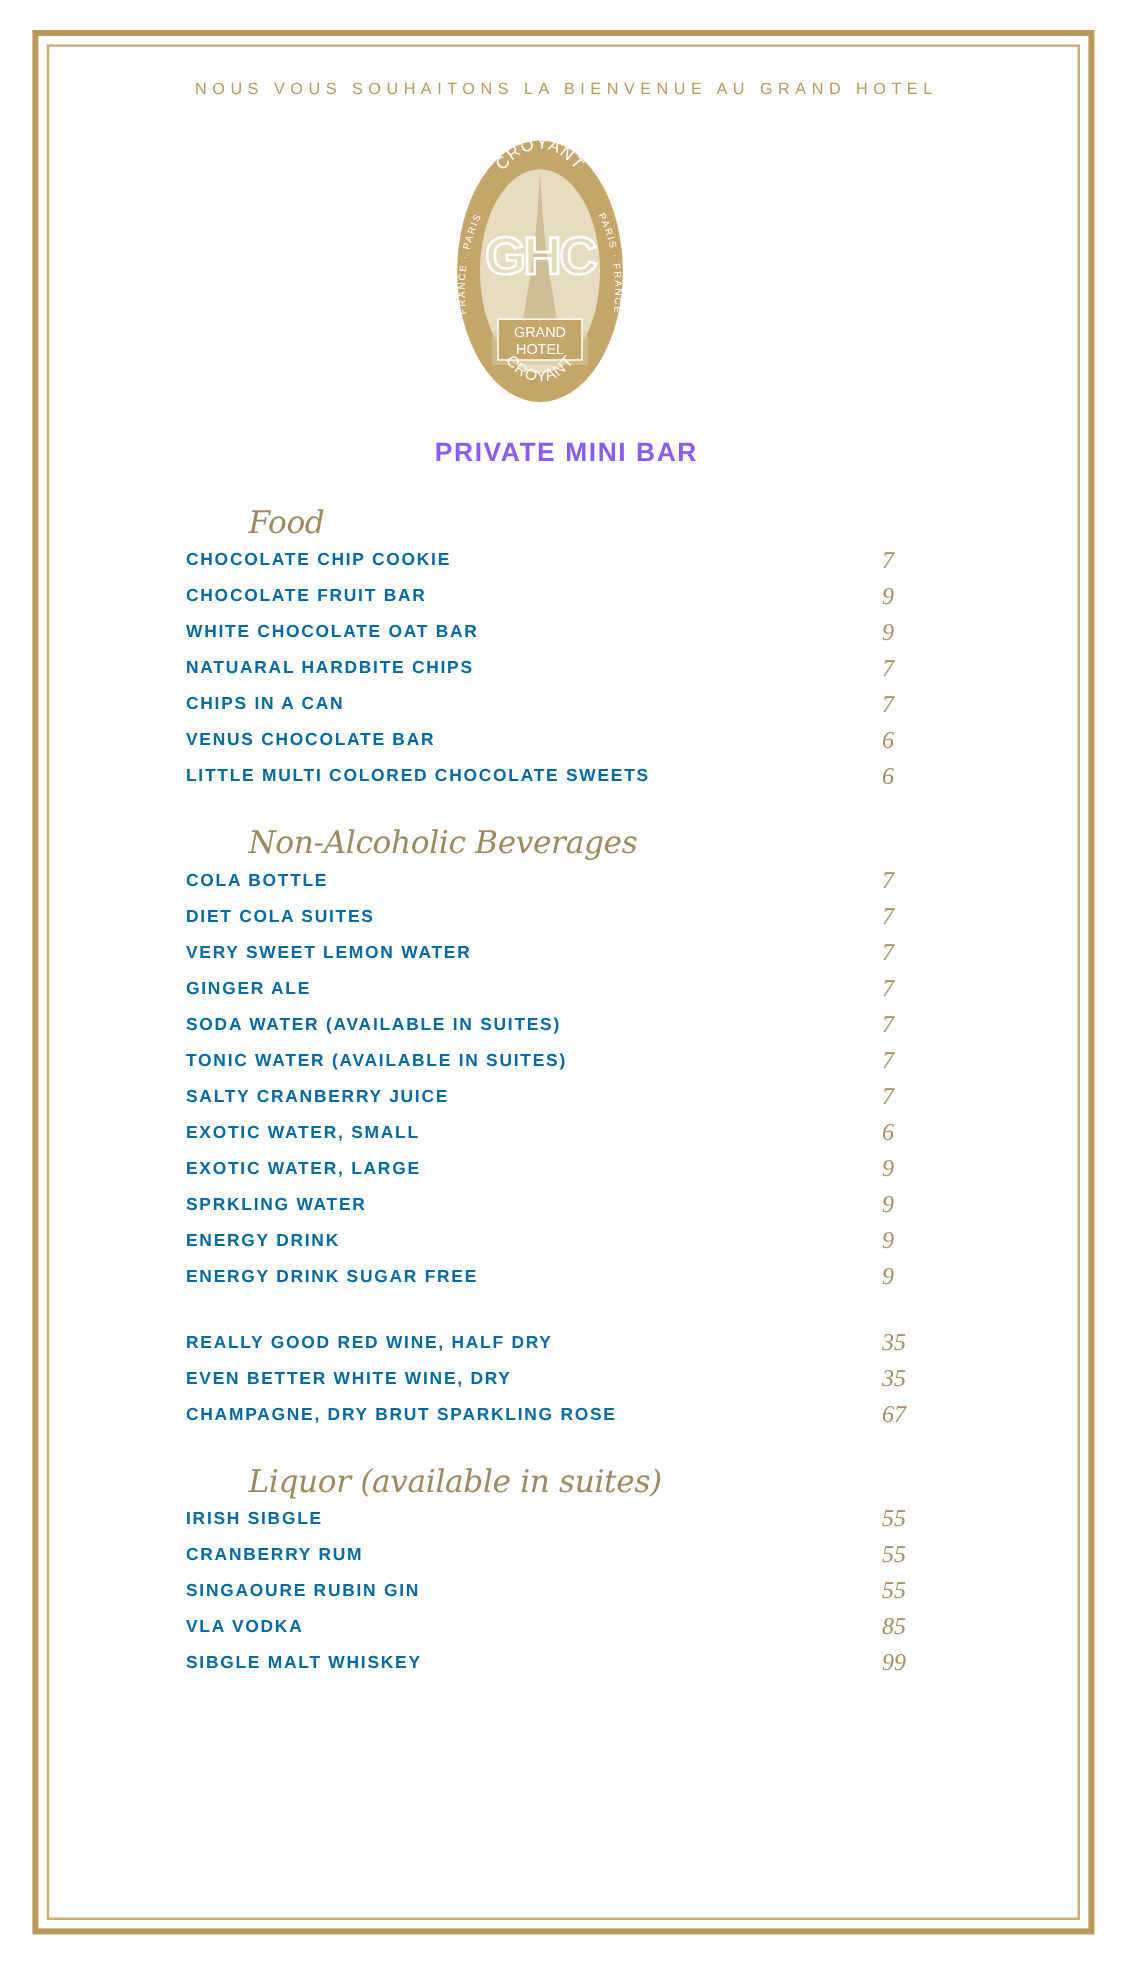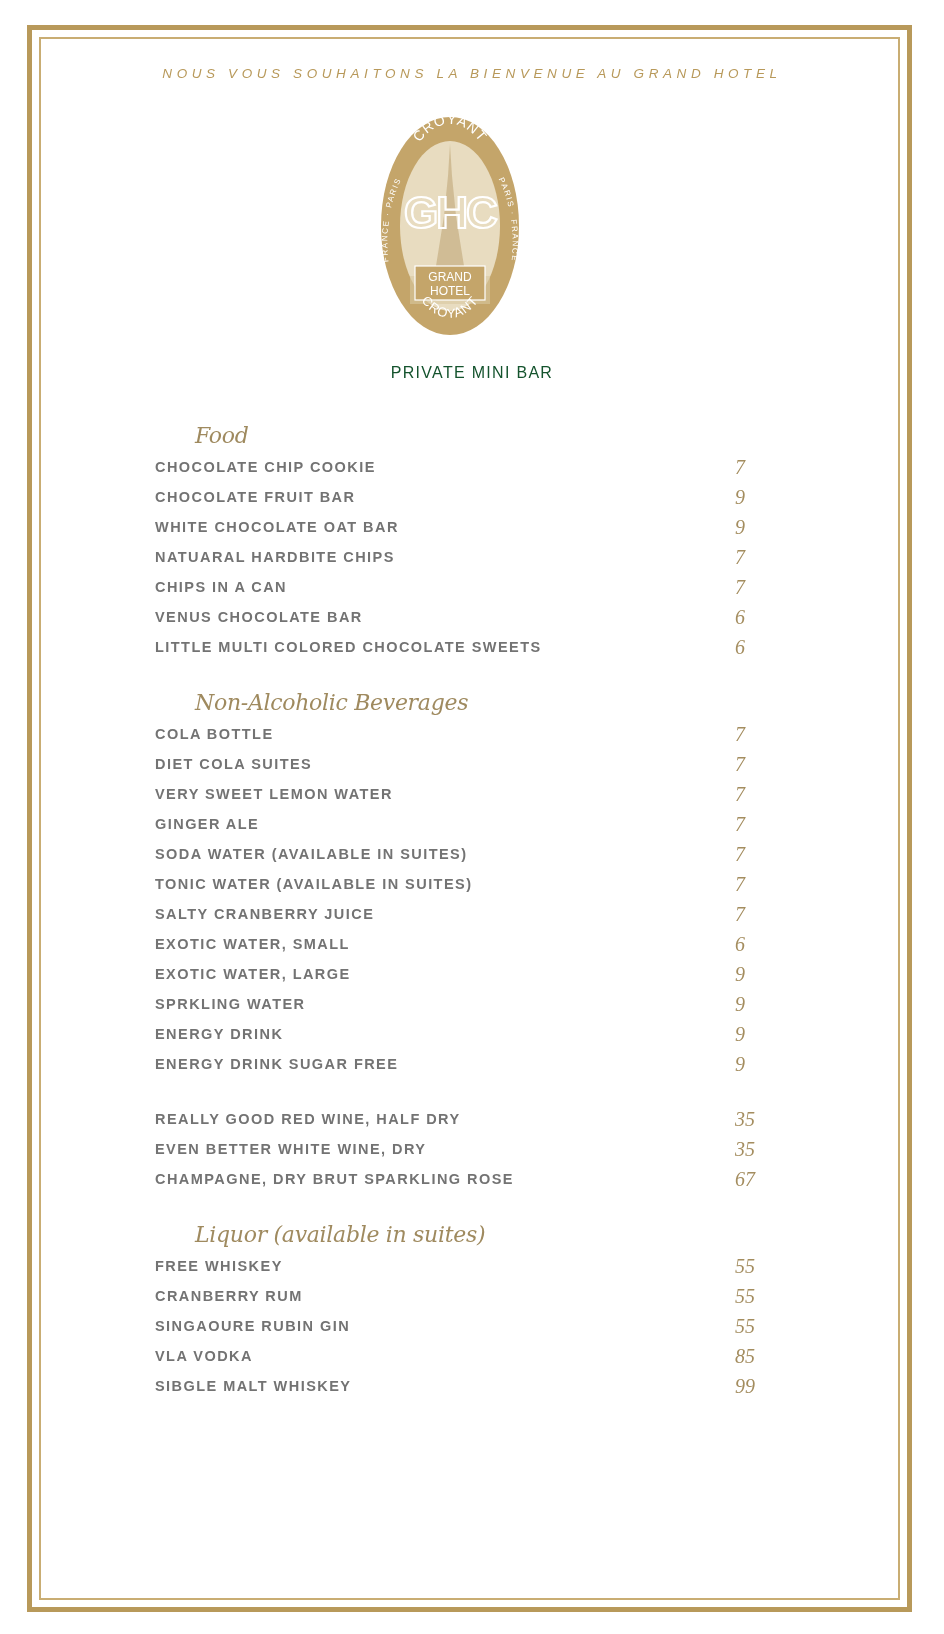--- a/index.html
+++ b/index.html
@@ -3,31 +3,31 @@
 <meta charset="utf-8">
 <style>
   html, body { margin:0; padding:0; background:#ffffff; }
   body { width:944px; height:1634px; position:relative; overflow:hidden;
          font-family:"Liberation Sans", sans-serif; }
   .frame-outer { position:absolute; left:27px; top:25px; width:875px; height:1577px;
                  border:5px solid #b8995a; box-sizing:content-box; }
   .frame-inner { position:absolute; left:7px; top:7px; right:7px; bottom:7px;
                  border:2px solid #c9ad73; }
   .welcome { position:absolute; left:0; right:0; top:66px; text-align:center;
-             font-size:13.5px; letter-spacing:4.6px; color:#b8995a; font-weight:400;font-style:italic; }
+             font-size:13.5px; letter-spacing:4.6px; color:#b8995a; font-weight:400; }
   .logo { position:absolute; left:380px; top:116px; width:140px; height:220px; }
   .title { position:absolute; left:0; right:0; top:364px; text-align:center;
-           font-size:16px; font-weight:normal; letter-spacing:1.3px; color:#14532d; }
+           font-size:22px; font-weight:bold; letter-spacing:1.3px; color:#8b5cf6; }
   .menu { position:absolute; left:155px; top:420px; width:620px; }
   .section { margin-bottom:25px; }
   .section-title { font-family:"DejaVu Serif", "Liberation Serif", serif; font-style:italic;
-                   font-weight:300; font-size:22px; color:#9f8a5f; margin-left:40px;
+                   font-weight:300; font-size:26px; color:#9f8a5f; margin-left:52px;
                    height:32px; line-height:32px; letter-spacing:-0.3px; }
   .row { display:flex; justify-content:space-between; align-items:center; height:30px; }
-  .item-name { font-size:14.5px; letter-spacing:1.45px; color:#737373; font-weight:600; }
+  .item-name { font-size:14.5px; letter-spacing:1.45px; color:#0369a1; font-weight:600; }
   .item-price { font-family:"Liberation Serif", serif; font-style:italic; font-size:20px;
                 color:#a48d5f; width:40px; text-align:left; font-weight:300; }
 </style>
 </head>
 <body>
 
 <div class="frame-outer">
   <div class="frame-inner"></div>
 </div>
 
@@ -166,21 +166,21 @@
       </div>
     <div class="row">
         <span class="item-name">CHAMPAGNE, DRY BRUT SPARKLING ROSE</span>
         <span class="item-price">67</span>
       </div>
   </div>
 
   <div class="section">
     <div class="section-title">Liquor (available in suites)</div>
     <div class="row">
-        <span class="item-name">FREE WHISKEY</span>
+        <span class="item-name">IRISH SIBGLE</span>
         <span class="item-price">55</span>
       </div>
     <div class="row">
         <span class="item-name">CRANBERRY RUM</span>
         <span class="item-price">55</span>
       </div>
     <div class="row">
         <span class="item-name">SINGAOURE RUBIN GIN</span>
         <span class="item-price">55</span>
       </div>

